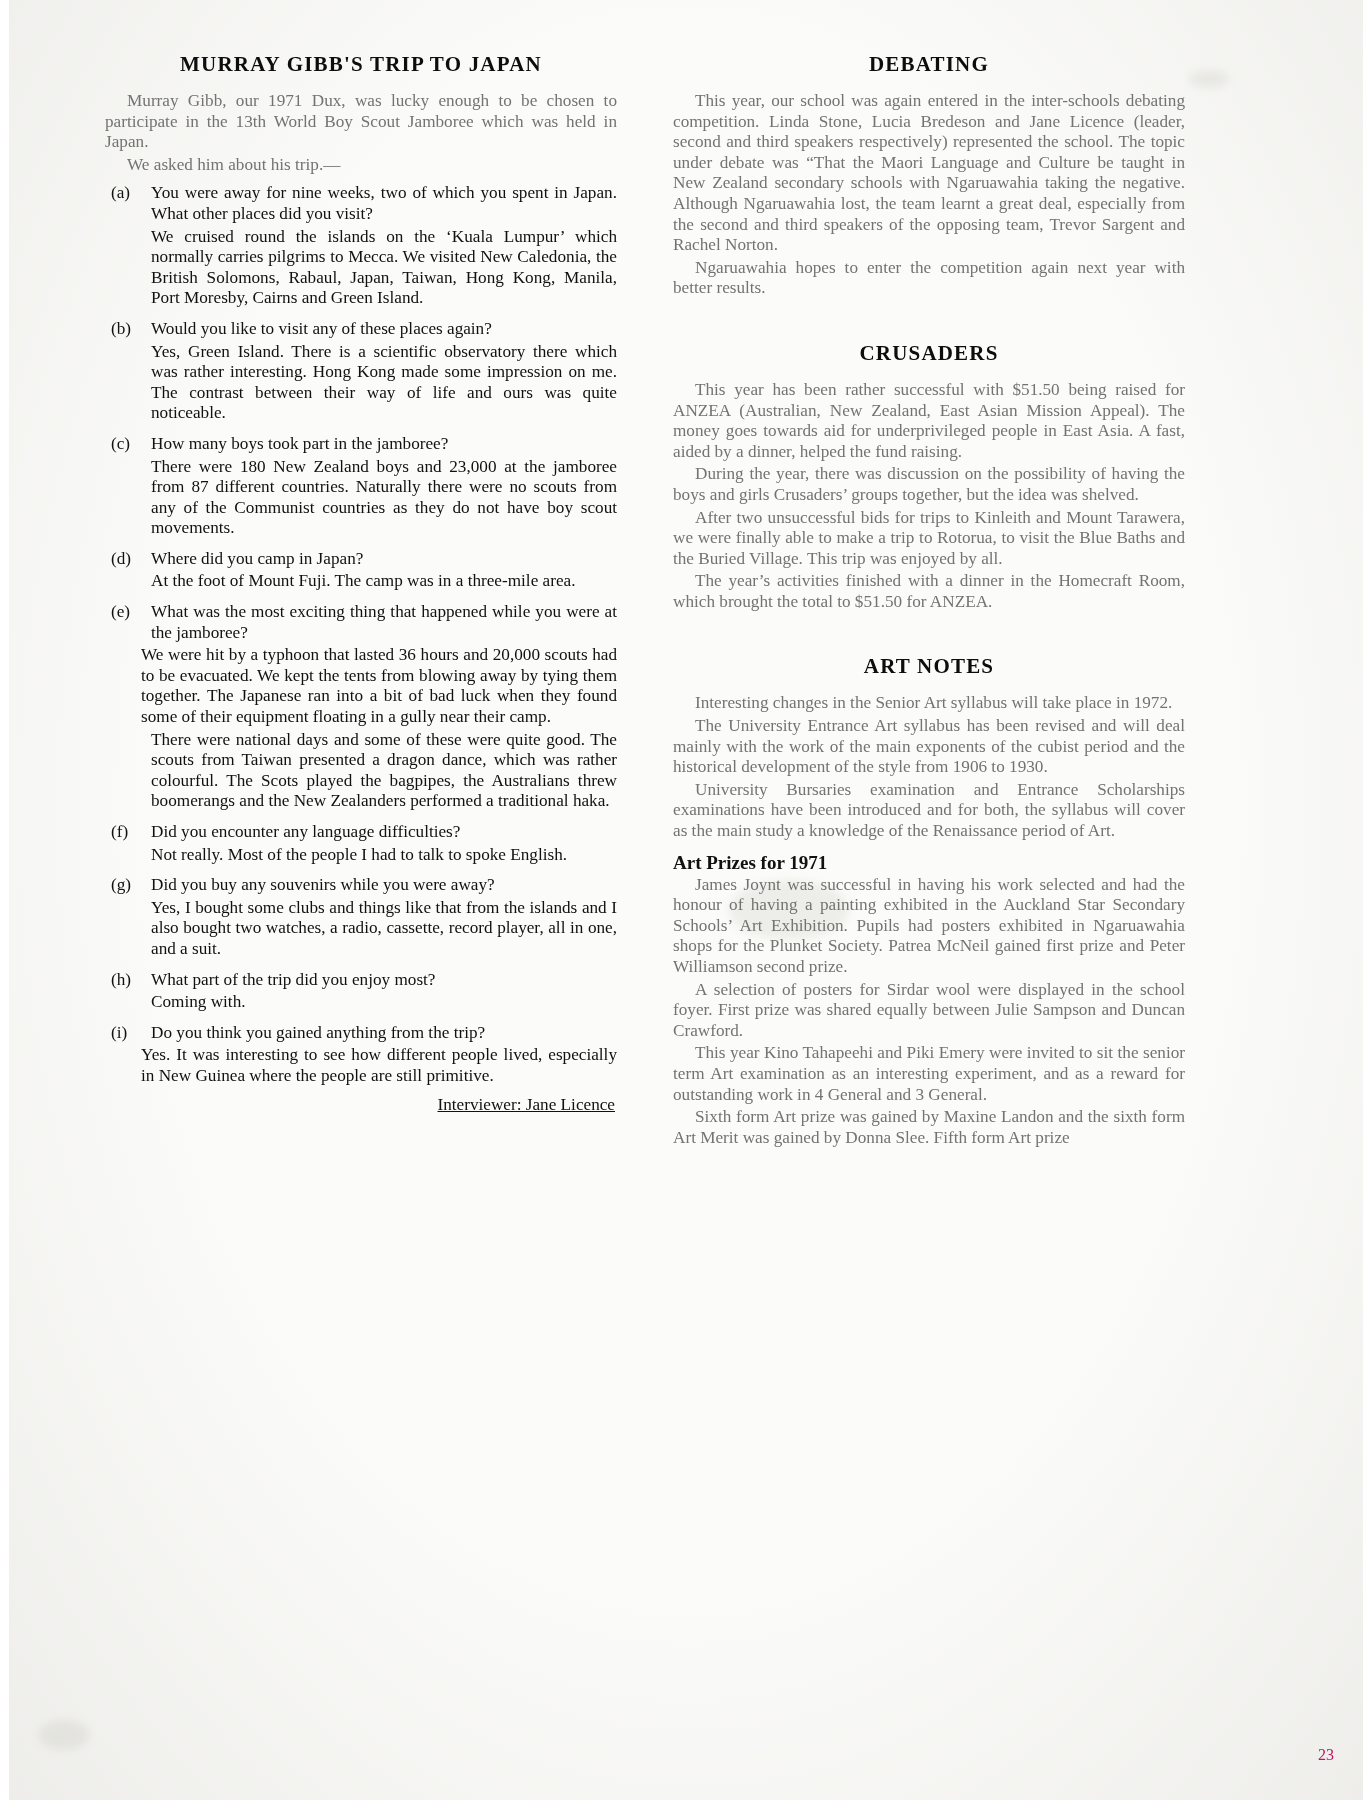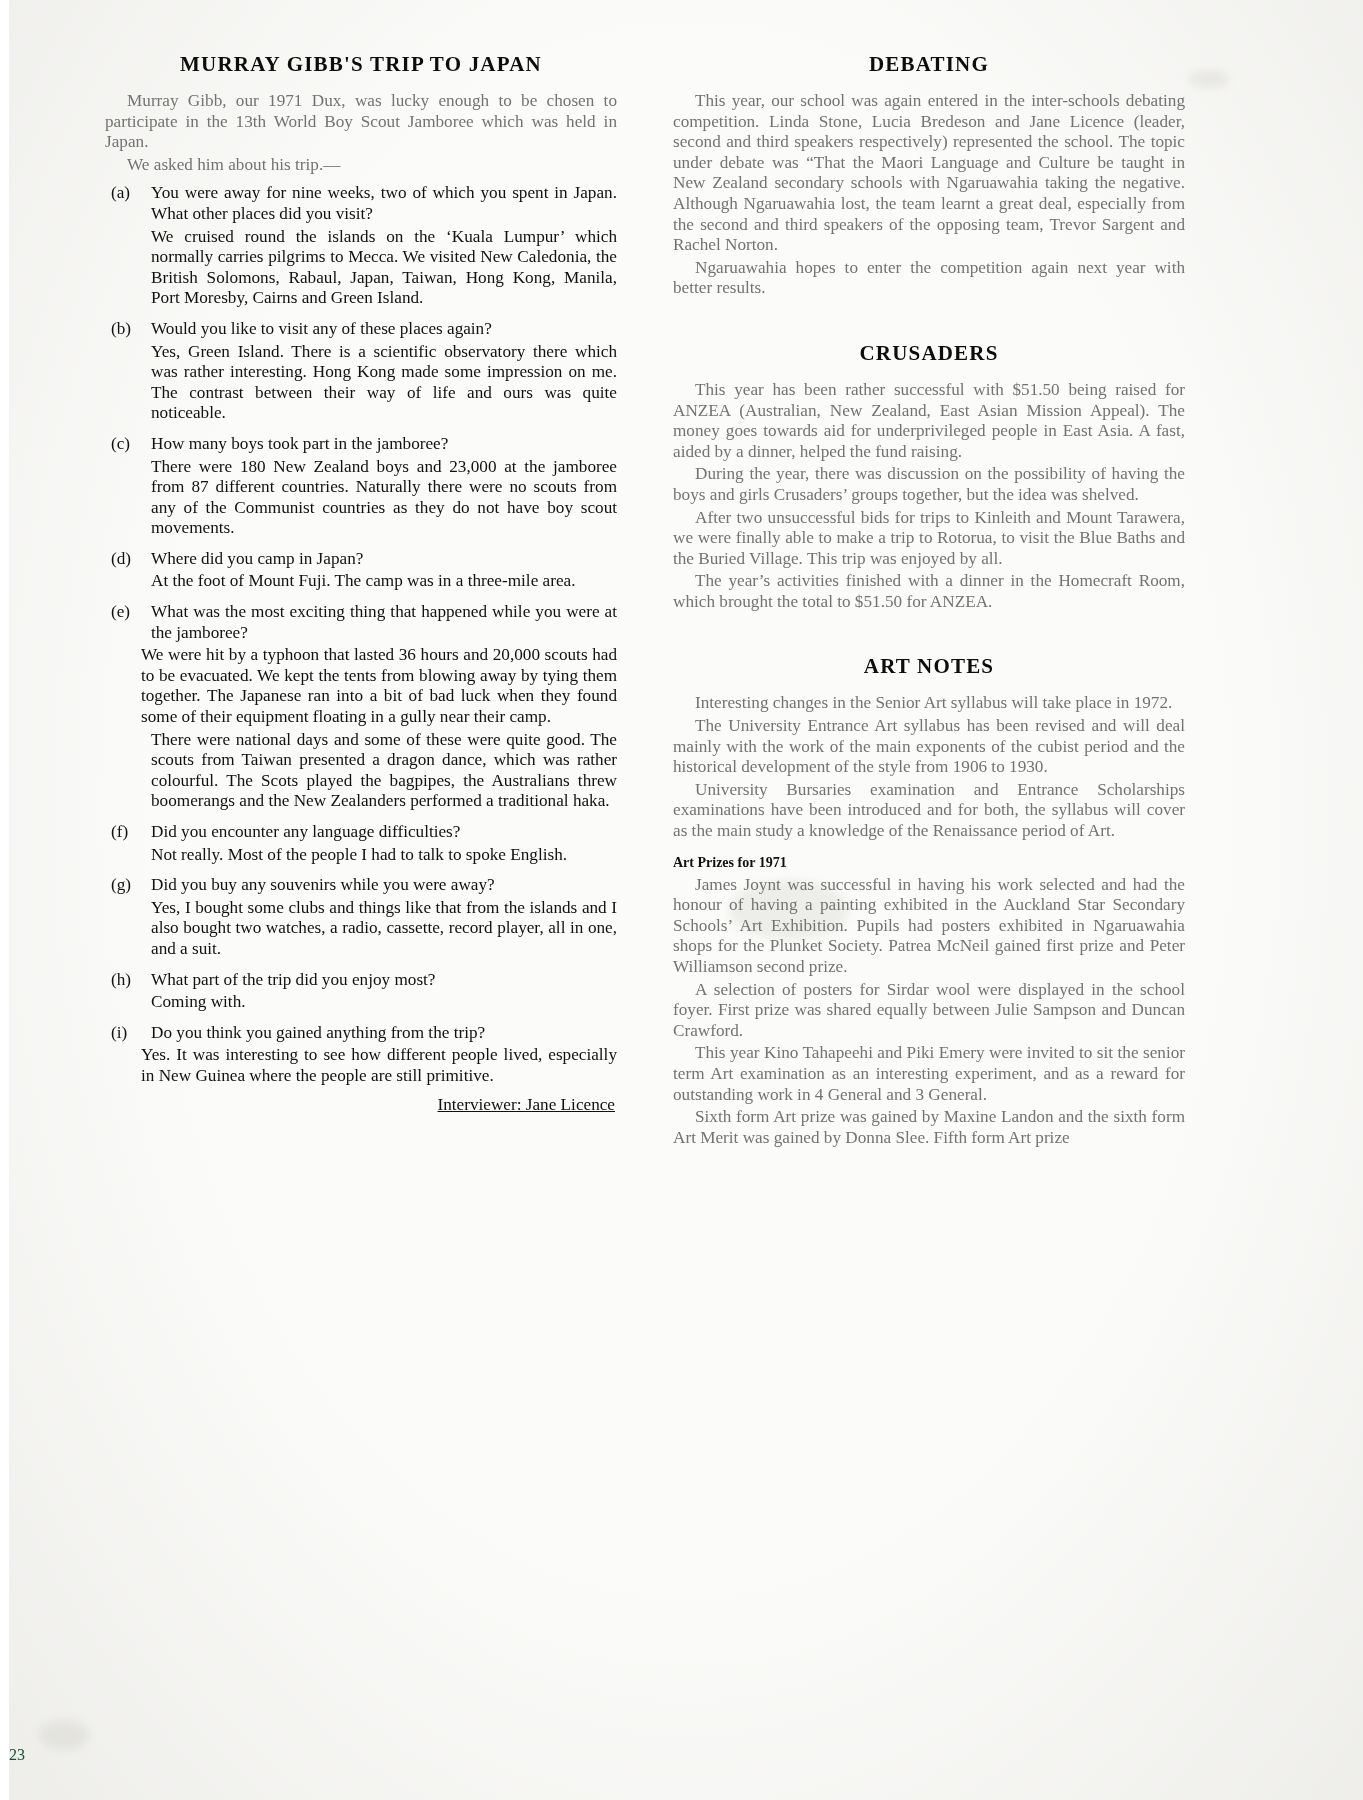--- a/index.html
+++ b/index.html
@@ -92,33 +92,33 @@
   .byline {
     text-align: right;
     font-size: 17.2px;
     line-height: 20.6px;
     margin-top: 6px;
     padding-right: 2px;
     text-decoration: underline;
   }
   .subhead {
     font-weight: bold;
-    font-size: 14px;
+    font-size: 19px;
     line-height: 21px;
     margin: 10px 0 2px 0;
   }
   .page-number {
     position: absolute;
     bottom: 36px;
     left: 0;
     width: 1325px;
-    text-align: left;
+    text-align: right;
     font-size: 16px;
     font-family: "Liberation Serif", serif;
-    color: #14532d;
+    color: #be185d;
   }
   .smudge {
     position: absolute;
     border-radius: 50%;
     background: rgba(150,145,135,0.13);
     filter: blur(4px);
     pointer-events: none;
   }
 </style>
 </head>

